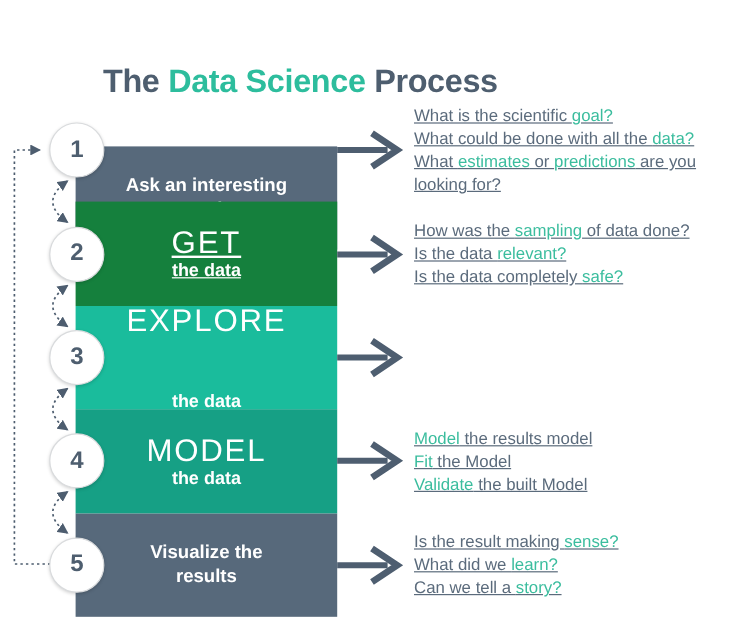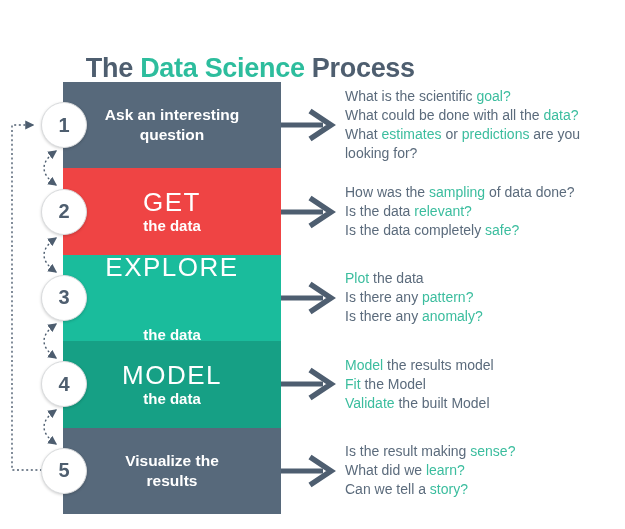--- a/index.html
+++ b/index.html
@@ -34,21 +34,21 @@
     border-radius:50%;background:#ffffff;border:1.5px solid #d9dbdd;
     box-shadow:0 1px 3px rgba(0,0,0,0.18);
     display:flex;align-items:center;justify-content:center;
     font-size:20px;font-weight:bold;color:#4e5e6f;
     box-sizing:border-box;
   }
   .harrow{position:absolute;left:279px;width:62px;height:40px;}
   .annotation{
     position:absolute;left:345px;top:0;width:275px;height:100%;
     display:flex;flex-direction:column;justify-content:center;
-    font-size:14px;line-height:19px;color:#5b6b7c;
+    font-size:14px;line-height:19px;color:#5b6b7c;text-decoration:underline;
   }
   .annotation .line{white-space:nowrap;}
   .annotation .hl{color:#3bbd9e;}
   .loop-svg{position:absolute;left:0;top:0;pointer-events:none;}
 </style>
 </head>
 <body>
 
 <div class="canvas">
 
@@ -64,40 +64,40 @@
     </defs>
     <path d="M 42 470 L 12 470 L 12 125 L 33 125" fill="none" stroke="#4d5d6f" stroke-width="1.4" stroke-dasharray="2 2.6" marker-end="url(#arr)"></path>
     <path d="M 56 151 Q 32 168 56 185" fill="none" stroke="#4d5d6f" stroke-width="1.4" stroke-dasharray="2 2.6" marker-start="url(#arr)" marker-end="url(#arr)"></path>
     <path d="M 56 238 Q 32 255 56 272" fill="none" stroke="#4d5d6f" stroke-width="1.4" stroke-dasharray="2 2.6" marker-start="url(#arr)" marker-end="url(#arr)"></path>
     <path d="M 56 324 Q 32 341 56 358" fill="none" stroke="#4d5d6f" stroke-width="1.4" stroke-dasharray="2 2.6" marker-start="url(#arr)" marker-end="url(#arr)"></path>
     <path d="M 56 410 Q 32 427 56 444" fill="none" stroke="#4d5d6f" stroke-width="1.4" stroke-dasharray="2 2.6" marker-start="url(#arr)" marker-end="url(#arr)"></path>
   </svg>
 
   <div id="steps">
       <div class="step-row" style="top: 82px; height: 86.4px;">
-        <div class="box" style="background: rgb(87, 105, 123);">
+        <div class="box" style="background: rgb(87, 105, 123); margin-top: 40px;">
           <div class="box-line">Ask an interesting</div>
           <div class="box-line">question</div>
         </div>
         <div class="circle" style="top: 20.2px;">
           <span>1</span>
         </div>
         <svg class="harrow" viewBox="0 0 62 40" style="top: 23.2px;">
           <path d="M 2 20 H 44" stroke="#4e5e70" stroke-width="5" fill="none"></path>
           <path d="M 31 6 L 52 20 L 31 34" stroke="#4e5e70" stroke-width="5.5" fill="none" stroke-linejoin="miter"></path>
         </svg>
         <div class="annotation">
           <div class="line"><span>What is the scientific </span><span class="hl">goal?</span></div>
           <div class="line"><span>What could be done with all the </span><span class="hl">data?</span></div>
           <div class="line"><span>What </span><span class="hl">estimates</span><span> or </span><span class="hl">predictions</span><span> are you</span></div>
           <div class="line"><span>looking for?</span></div>
         </div>
       </div>
       <div class="step-row" style="top: 168.4px; height: 86.4px;">
-        <div class="box" style="background: #ef4444;">
+        <div class="box" style="background: #15803d; text-decoration: underline;">
           <div class="box-big">GET</div>
           <div class="box-sub">the data</div>
         </div>
         <div class="circle" style="top: 20.2px;">
           <span>2</span>
         </div>
         <svg class="harrow" viewBox="0 0 62 40" style="top: 23.2px;">
           <path d="M 2 20 H 44" stroke="#4e5e70" stroke-width="5" fill="none"></path>
           <path d="M 31 6 L 52 20 L 31 34" stroke="#4e5e70" stroke-width="5.5" fill="none" stroke-linejoin="miter"></path>
         </svg>
@@ -112,25 +112,20 @@
           <div class="box-big">EXPLORE</div>
           <div class="box-sub">the data</div>
         </div>
         <div class="circle" style="top: 20.2px;">
           <span>3</span>
         </div>
         <svg class="harrow" viewBox="0 0 62 40" style="top: 23.2px;">
           <path d="M 2 20 H 44" stroke="#4e5e70" stroke-width="5" fill="none"></path>
           <path d="M 31 6 L 52 20 L 31 34" stroke="#4e5e70" stroke-width="5.5" fill="none" stroke-linejoin="miter"></path>
         </svg>
-        <div class="annotation">
-          <div class="line"><span class="hl">Plot</span><span> the data</span></div>
-          <div class="line"><span>Is there any </span><span class="hl">pattern?</span></div>
-          <div class="line"><span>Is there any </span><span class="hl">anomaly?</span></div>
-        </div>
       </div>
       <div class="step-row" style="top: 341.2px; height: 86.4px;">
         <div class="box" style="background: rgb(22, 160, 133);">
           <div class="box-big">MODEL</div>
           <div class="box-sub">the data</div>
         </div>
         <div class="circle" style="top: 20.2px;">
           <span>4</span>
         </div>
         <svg class="harrow" viewBox="0 0 62 40" style="top: 23.2px;">

